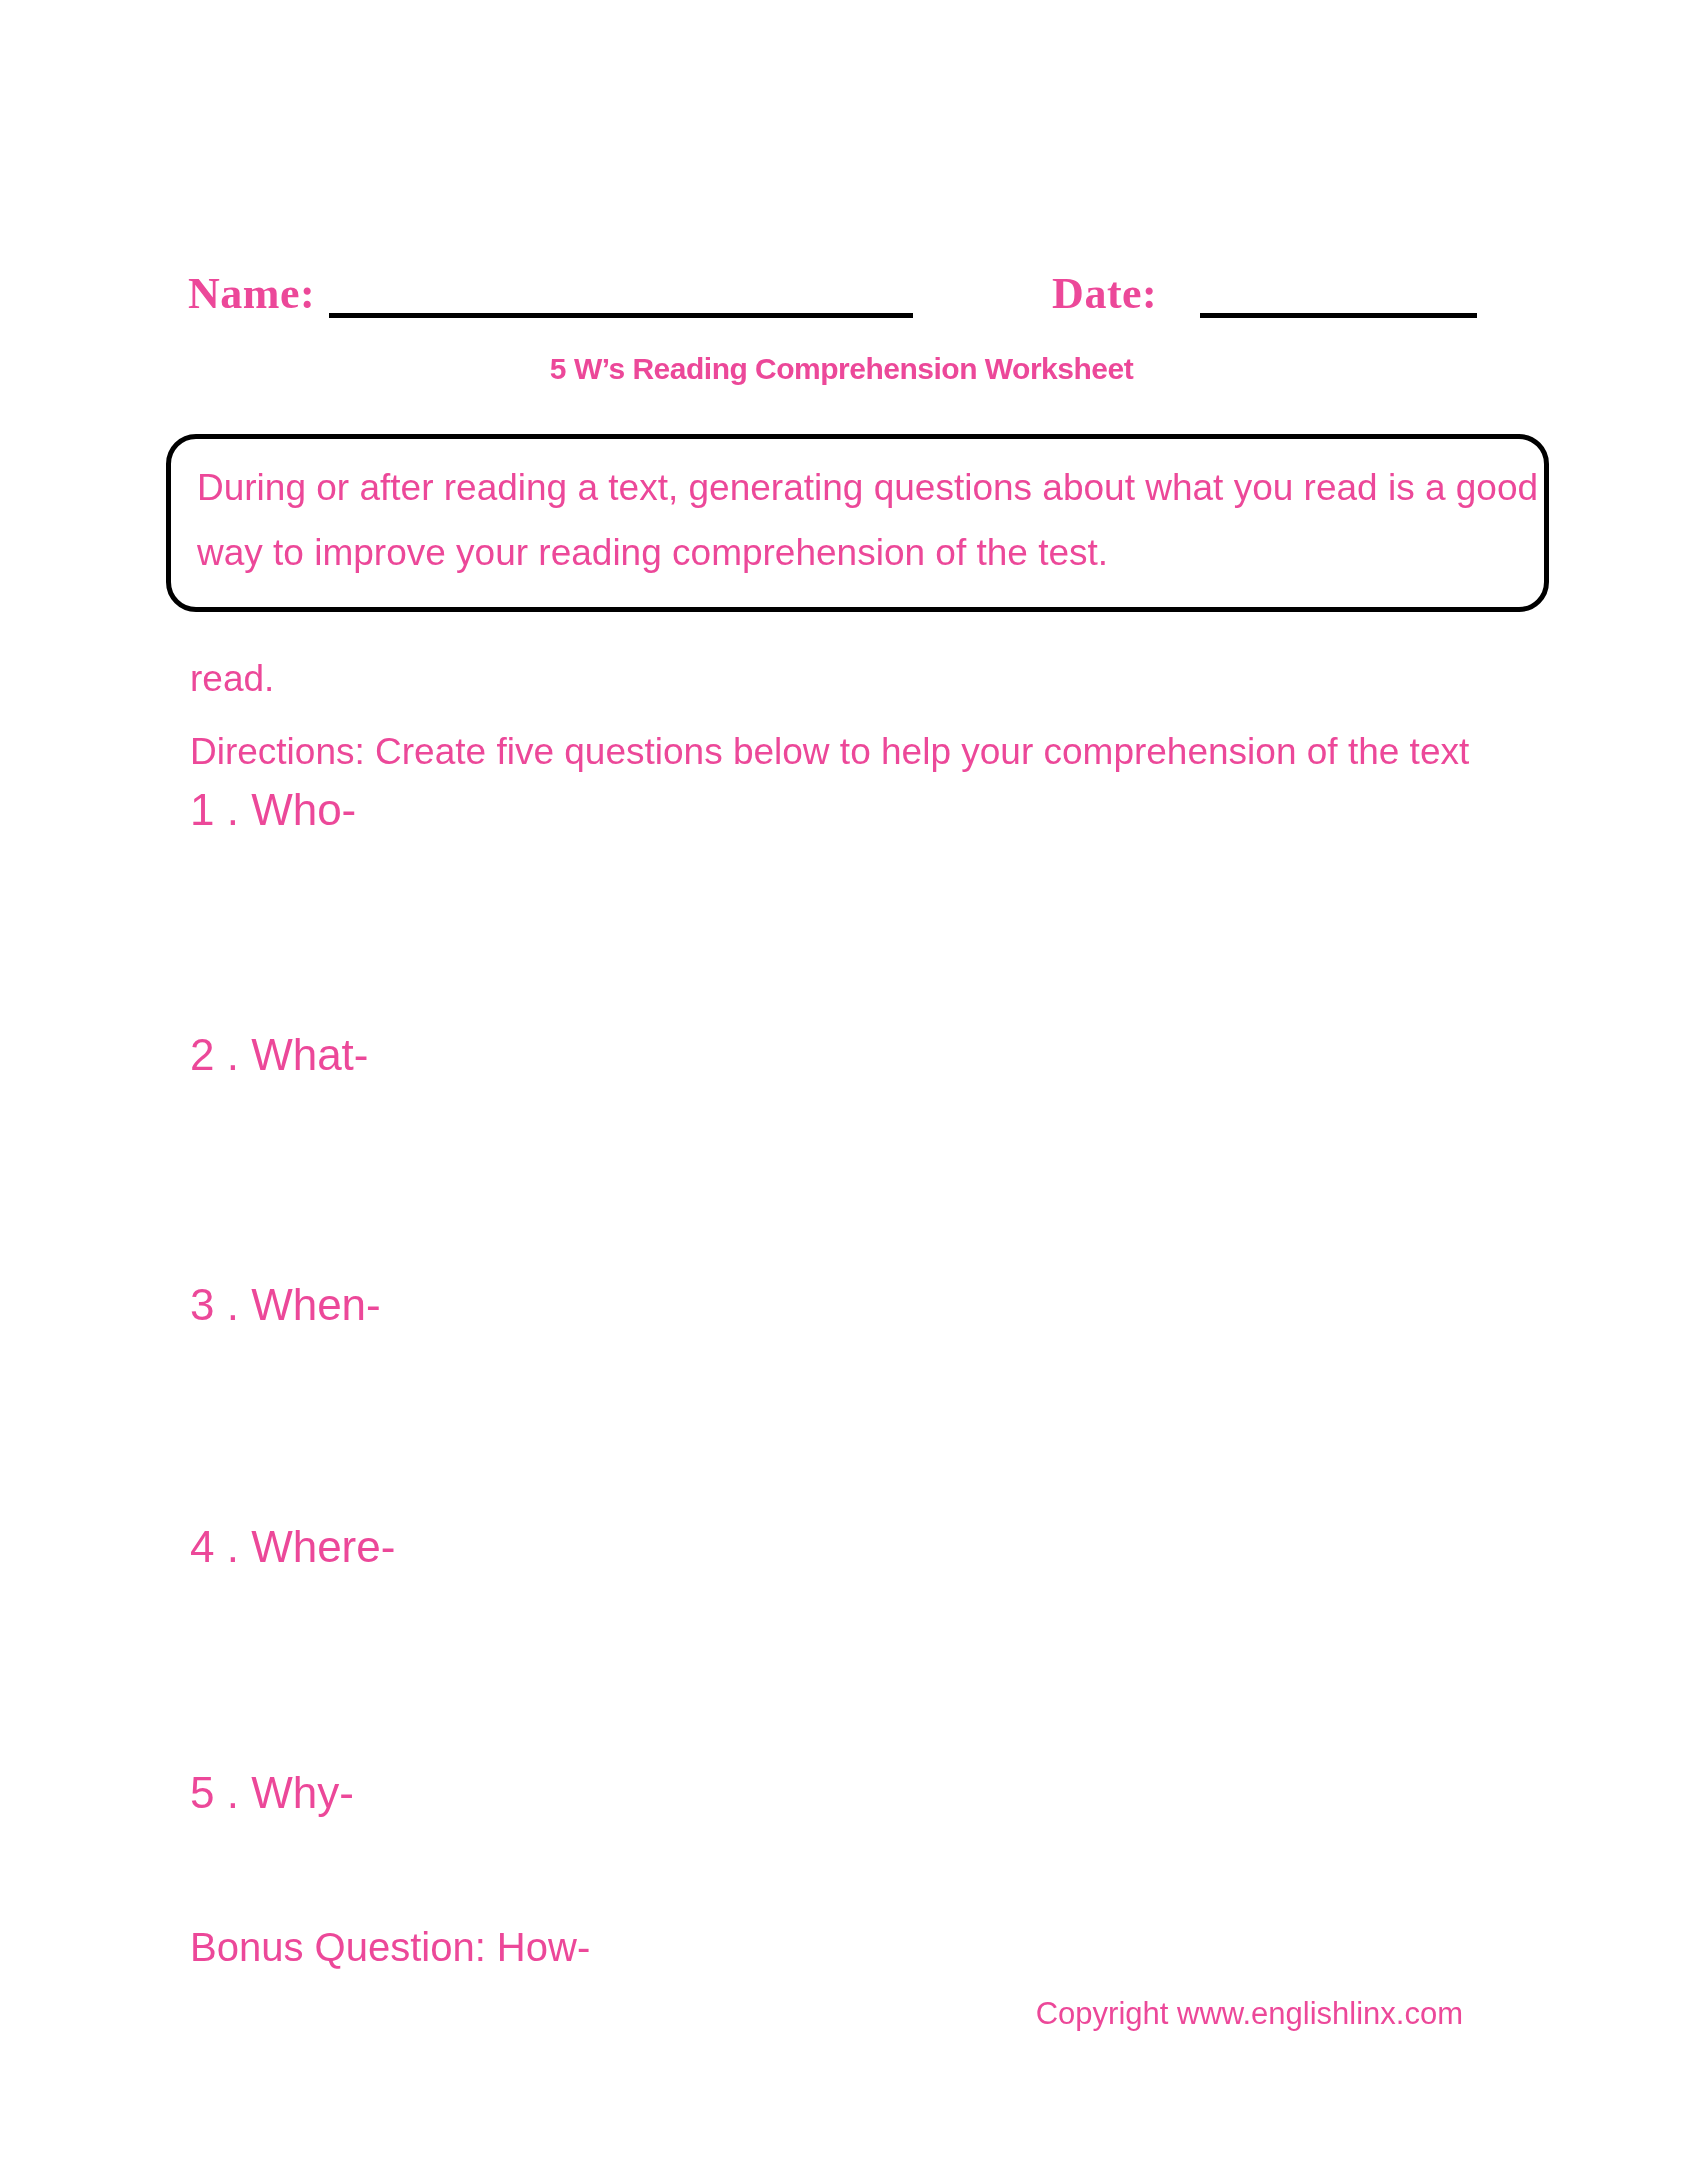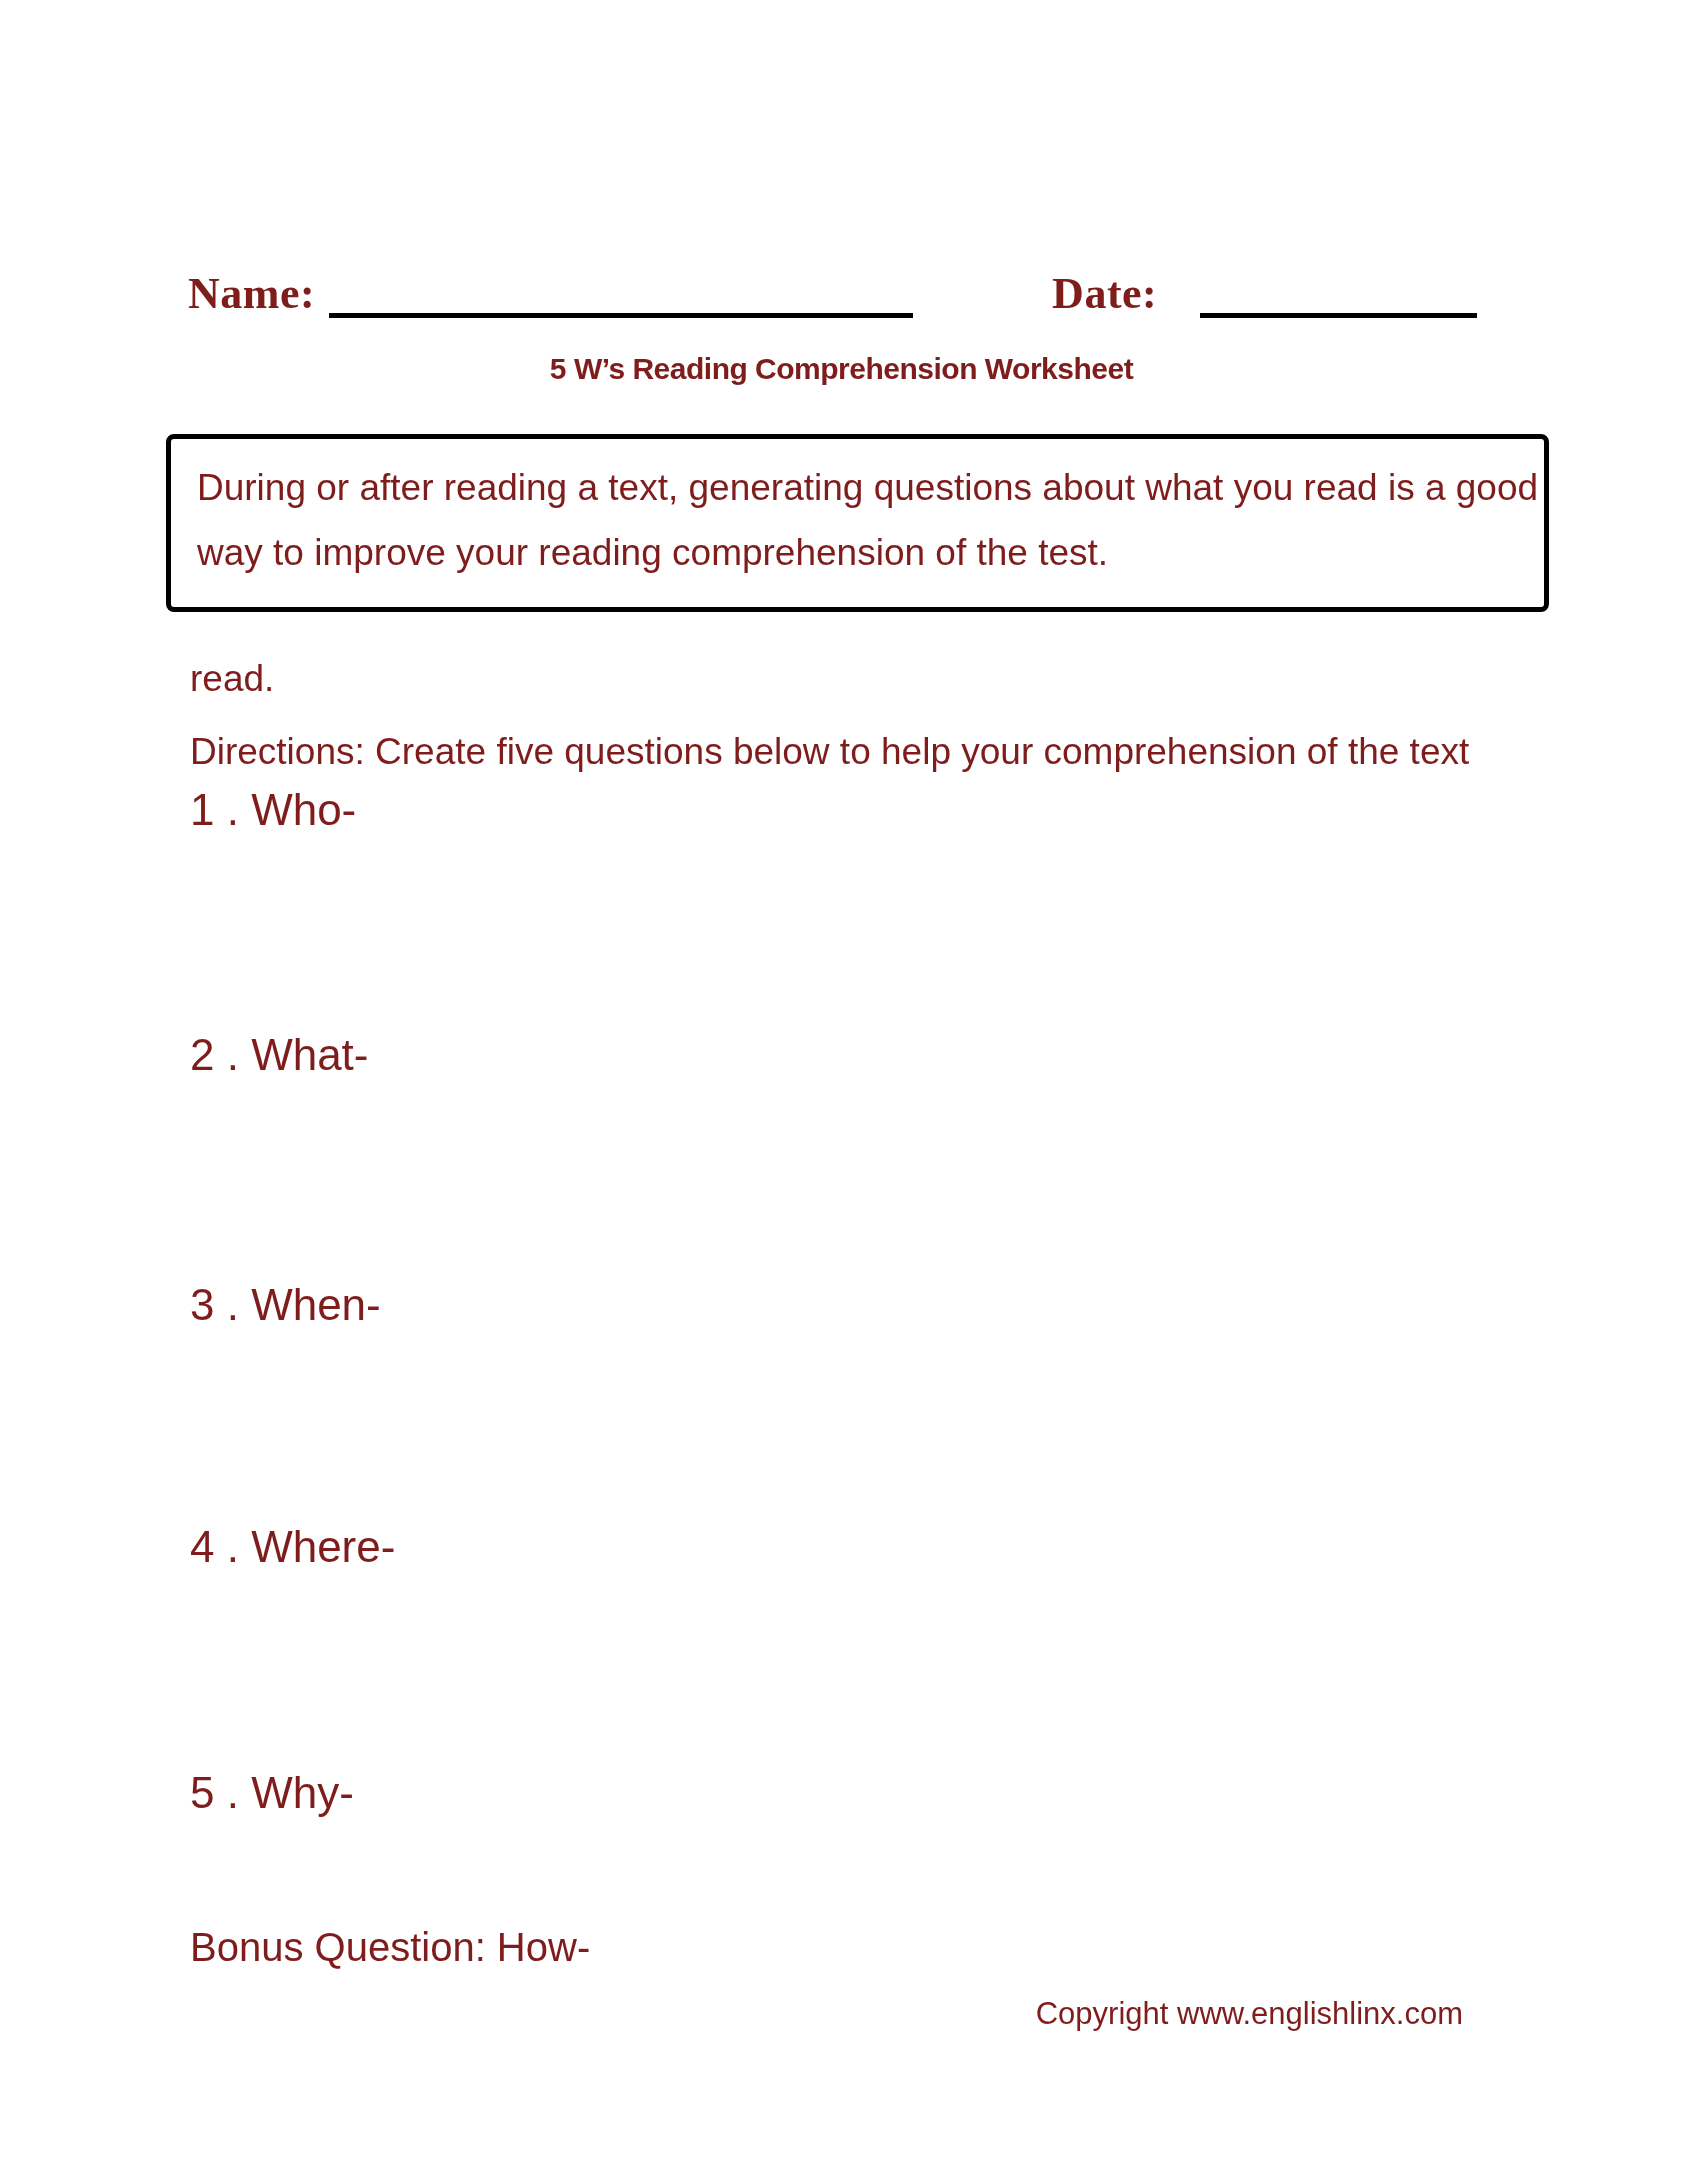--- a/index.html
+++ b/index.html
@@ -6,21 +6,21 @@
     margin: 0;
     padding: 0;
     background: #ffffff;
   }
   .page {
     position: relative;
     width: 1683px;
     height: 2178px;
     background: #ffffff;
     font-family: "Liberation Sans", sans-serif;
-    color: #7f1d1d;
+    color: #ec4899;
     overflow: hidden;
   }
 
   
   .header-row {
     position: absolute;
     top: 269px;
     left: 188px;
     width: 1317px;
     display: flex;
@@ -59,21 +59,21 @@
     letter-spacing: -0.5px;
   }
 
   
   .info-box {
     position: absolute;
     top: 434px;
     left: 166px;
     width: 1321px;
     border: 5px solid #000000;
-    border-radius: 8px;
+    border-radius: 30px;
     padding: 16px 26px 22px 26px;
     box-sizing: content-box;
   }
   .info-box .line {
     font-size: 37px;
     line-height: 65px;
     white-space: nowrap;
   }
 
   

